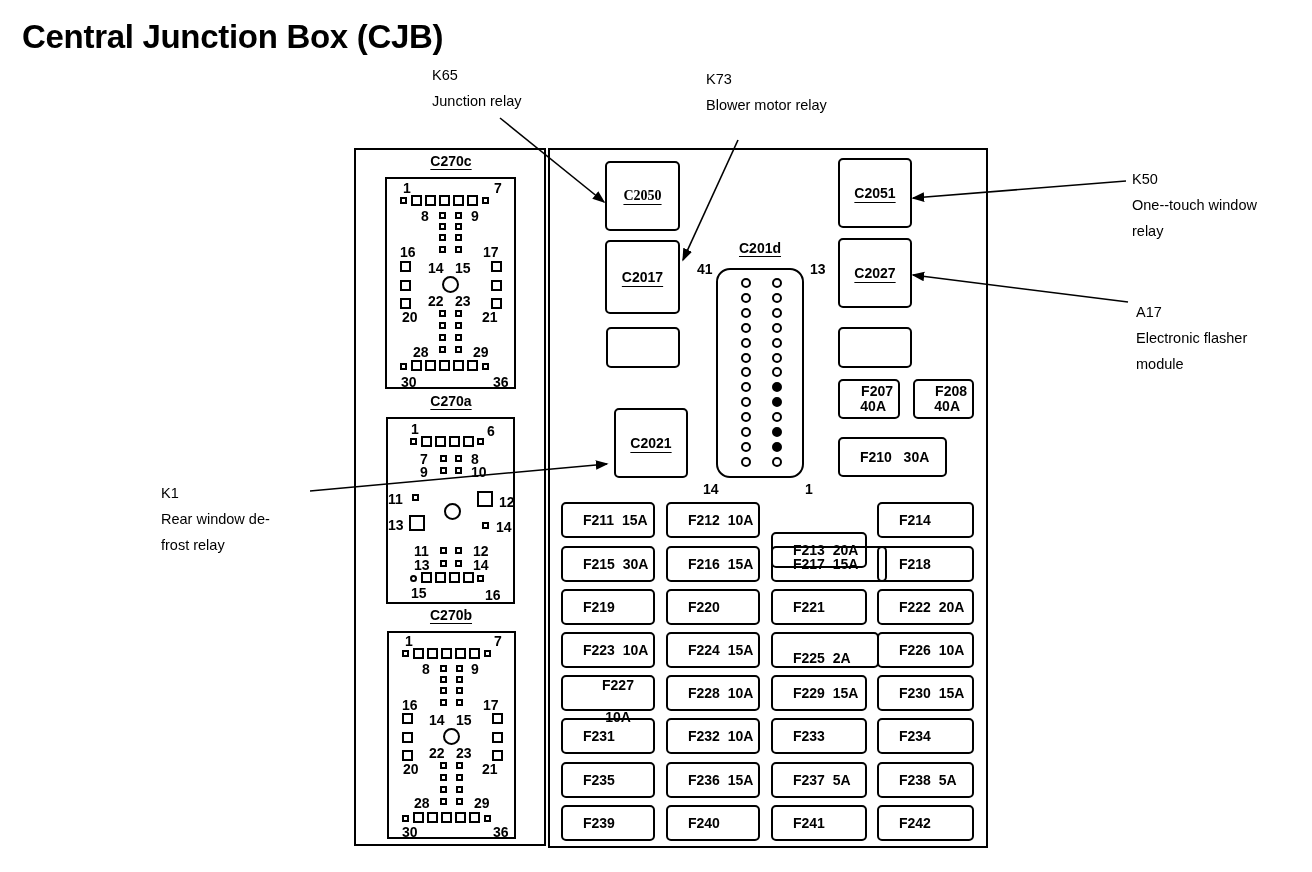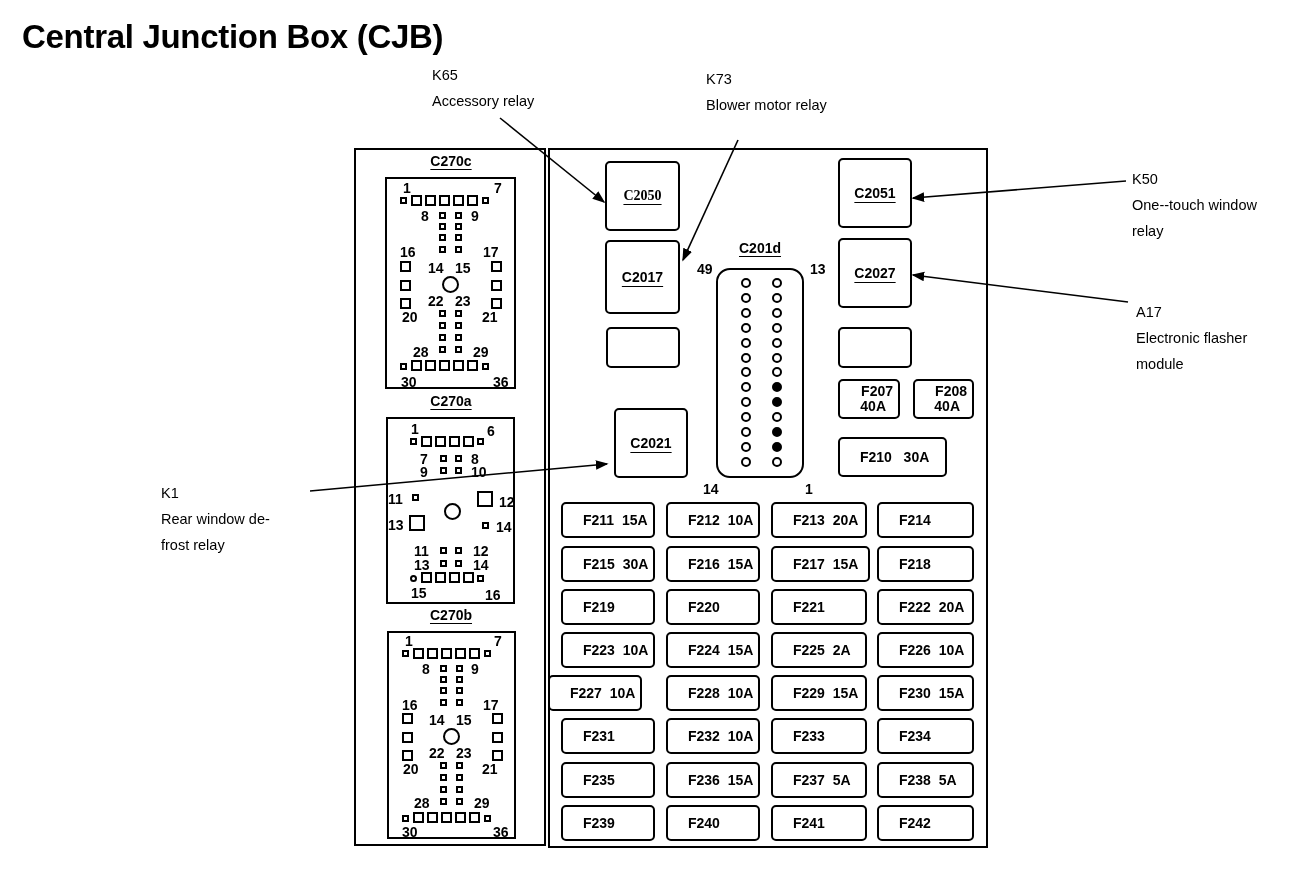--- a/index.html
+++ b/index.html
@@ -38,21 +38,21 @@
   </defs>
   <line x1="500" y1="118" x2="604" y2="202" stroke="#000" stroke-width="1.6" marker-end="url(#arr)"></line>
   <line x1="738" y1="140" x2="683" y2="260" stroke="#000" stroke-width="1.6" marker-end="url(#arr)"></line>
   <line x1="1126" y1="181" x2="913" y2="198" stroke="#000" stroke-width="1.6" marker-end="url(#arr)"></line>
   <line x1="1128" y1="302" x2="913" y2="275" stroke="#000" stroke-width="1.6" marker-end="url(#arr)"></line>
   <line x1="310" y1="491" x2="607" y2="464" stroke="#000" stroke-width="1.6" marker-end="url(#arr)"></line>
 </svg>
 
 <div class="abs callout" style="left:432px; top:62px;">
   <span class="code">K65</span>
-  <span class="code">Accessory relay</span>
+  <span class="code">Junction relay</span>
 </div>
 <div class="abs callout" style="left:706px; top:66px;">
   <span class="code">K73</span>
   <span class="code">Blower motor relay</span>
 </div>
 <div class="abs callout" style="left:1132px; top:166px;">
   <span class="code">K50</span>
   <span class="code">One--touch window</span>
   <span class="code">relay</span>
 </div>
@@ -252,21 +252,21 @@
 </div>
 <div class="abs relay" style="left:838px; top:158px; width:74px; height:70px;">
   <span class="u">C2051</span>
 </div>
 <div class="abs relay" style="left:838px; top:238px; width:74px; height:70px;">
   <span class="u">C2027</span>
 </div>
 <div class="abs relay" style="left:838px; top:327px; width:74px; height:41px;"></div>
 
 <div class="abs conn-label" style="left:690px; top:240px; width:140px;">C201d</div>
-<span class="abs pin-num" style="left:697px; top:262px;">49</span>
+<span class="abs pin-num" style="left:697px; top:262px;">41</span>
 <span class="abs pin-num" style="left:810px; top:262px;">13</span>
 <span class="abs pin-num" style="left:703px; top:482px;">14</span>
 <span class="abs pin-num" style="left:805px; top:482px;">1</span>
 <div class="abs c201d-box" id="c201d">
     <div class="hole" style="left: 23px; top: 8px;"></div>
     <div class="hole" style="left: 54px; top: 8px;"></div>
     <div class="hole" style="left: 23px; top: 22.9px;"></div>
     <div class="hole" style="left: 54px; top: 22.9px;"></div>
     <div class="hole" style="left: 23px; top: 37.8px;"></div>
     <div class="hole" style="left: 54px; top: 37.8px;"></div>
@@ -300,35 +300,35 @@
   <span>F208</span>
   <span style="padding-right:7px;">40A</span>
 </div>
 <div class="abs fuse" style="left:838px; top:437px; width:109px; height:40px;">
   <span>F210</span><span>&nbsp;&nbsp;&nbsp;</span><span>30A</span>
 </div>
 
 <div id="fuse-grid">
     <div class="abs fuse" style="left: 561px; top: 502px; width: 94px; height: 36px;"><span>F211</span><span>  </span><span>15A</span></div>
     <div class="abs fuse" style="left: 666px; top: 502px; width: 94px; height: 36px;"><span>F212</span><span>  </span><span>10A</span></div>
-    <div class="abs fuse" style="left: 771px; top: 502px; width: 96px; height: 36px;"><span>F213</span><span>  </span><span>20A</span></div>
+    <div class="abs fuse" style="left: 771px; top: 532px; width: 96px; height: 36px;"><span>F213</span><span>  </span><span>20A</span></div>
     <div class="abs fuse" style="left: 877px; top: 502px; width: 97px; height: 36px;"><span>F214</span></div>
     <div class="abs fuse" style="left: 561px; top: 546px; width: 94px; height: 36px;"><span>F215</span><span>  </span><span>30A</span></div>
     <div class="abs fuse" style="left: 666px; top: 546px; width: 94px; height: 36px;"><span>F216</span><span>  </span><span>15A</span></div>
-    <div class="abs fuse" style="left: 771px; top: 546px; width: 99px; height: 36px;"><span>F217</span><span>  </span><span>15A</span></div>
+    <div class="abs fuse" style="left: 771px; top: 546px; width: 116px; height: 36px;"><span>F217</span><span>  </span><span>15A</span></div>
     <div class="abs fuse" style="left: 877px; top: 546px; width: 97px; height: 36px;"><span>F218</span></div>
     <div class="abs fuse" style="left: 561px; top: 589px; width: 94px; height: 36px;"><span>F219</span></div>
     <div class="abs fuse" style="left: 666px; top: 589px; width: 94px; height: 36px;"><span>F220</span></div>
     <div class="abs fuse" style="left: 771px; top: 589px; width: 96px; height: 36px;"><span>F221</span></div>
     <div class="abs fuse" style="left: 877px; top: 589px; width: 97px; height: 36px;"><span>F222</span><span>  </span><span>20A</span></div>
     <div class="abs fuse" style="left: 561px; top: 632px; width: 94px; height: 36px;"><span>F223</span><span>  </span><span>10A</span></div>
     <div class="abs fuse" style="left: 666px; top: 632px; width: 94px; height: 36px;"><span>F224</span><span>  </span><span>15A</span></div>
-    <div class="abs fuse" style="left: 771px; top: 632px; width: 96px; height: 36px;"><span>F225</span><span>  </span><span>2A</span></div>
+    <div class="abs fuse" style="left: 771px; top: 632px; width: 108px; height: 36px; align-items: flex-end;"><span>F225</span><span>  </span><span>2A</span></div>
     <div class="abs fuse" style="left: 877px; top: 632px; width: 97px; height: 36px;"><span>F226</span><span>  </span><span>10A</span></div>
-    <div class="abs fuse" style="left: 548px; top: 675px; width: 94px; height: 36px;"><span>F227</span><span>  </span><span>10A</span></div>
+    <div class="abs fuse" style="left: 561px; top: 675px; width: 94px; height: 36px; flex-direction: column;"><span>F227</span><span>  </span><span>10A</span></div>
     <div class="abs fuse" style="left: 666px; top: 675px; width: 94px; height: 36px;"><span>F228</span><span>  </span><span>10A</span></div>
     <div class="abs fuse" style="left: 771px; top: 675px; width: 96px; height: 36px;"><span>F229</span><span>  </span><span>15A</span></div>
     <div class="abs fuse" style="left: 877px; top: 675px; width: 97px; height: 36px;"><span>F230</span><span>  </span><span>15A</span></div>
     <div class="abs fuse" style="left: 561px; top: 718px; width: 94px; height: 36px;"><span>F231</span></div>
     <div class="abs fuse" style="left: 666px; top: 718px; width: 94px; height: 36px;"><span>F232</span><span>  </span><span>10A</span></div>
     <div class="abs fuse" style="left: 771px; top: 718px; width: 96px; height: 36px;"><span>F233</span></div>
     <div class="abs fuse" style="left: 877px; top: 718px; width: 97px; height: 36px;"><span>F234</span></div>
     <div class="abs fuse" style="left: 561px; top: 762px; width: 94px; height: 36px;"><span>F235</span></div>
     <div class="abs fuse" style="left: 666px; top: 762px; width: 94px; height: 36px;"><span>F236</span><span>  </span><span>15A</span></div>
     <div class="abs fuse" style="left: 771px; top: 762px; width: 96px; height: 36px;"><span>F237</span><span>  </span><span>5A</span></div>

